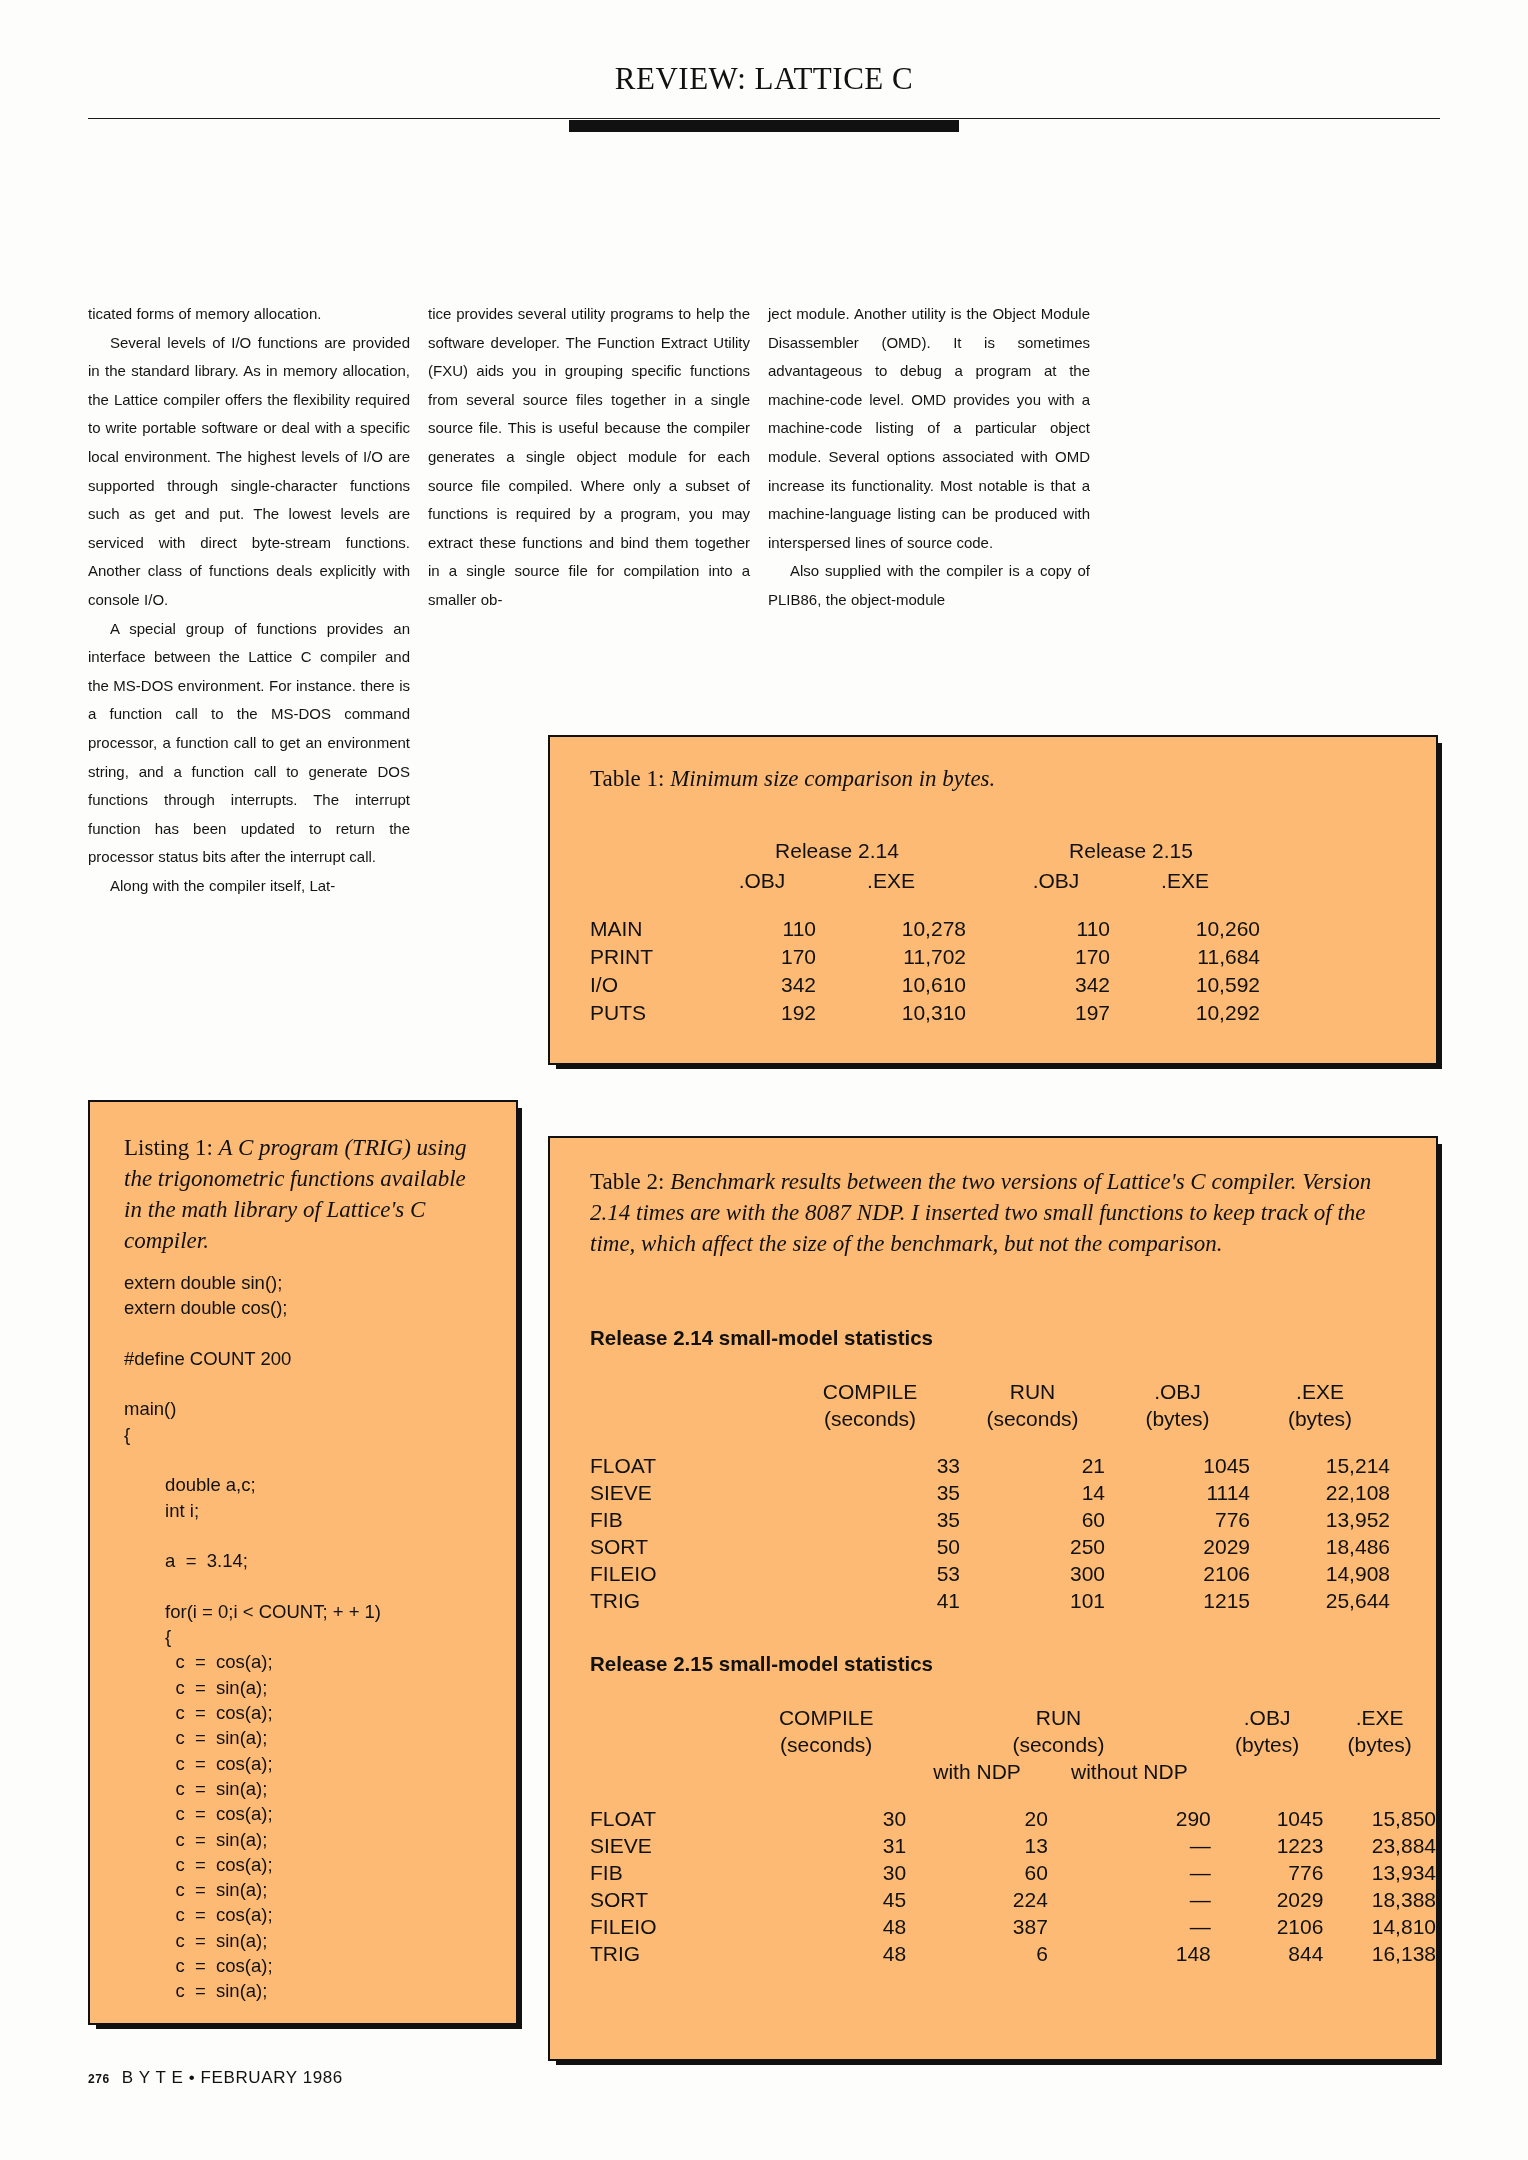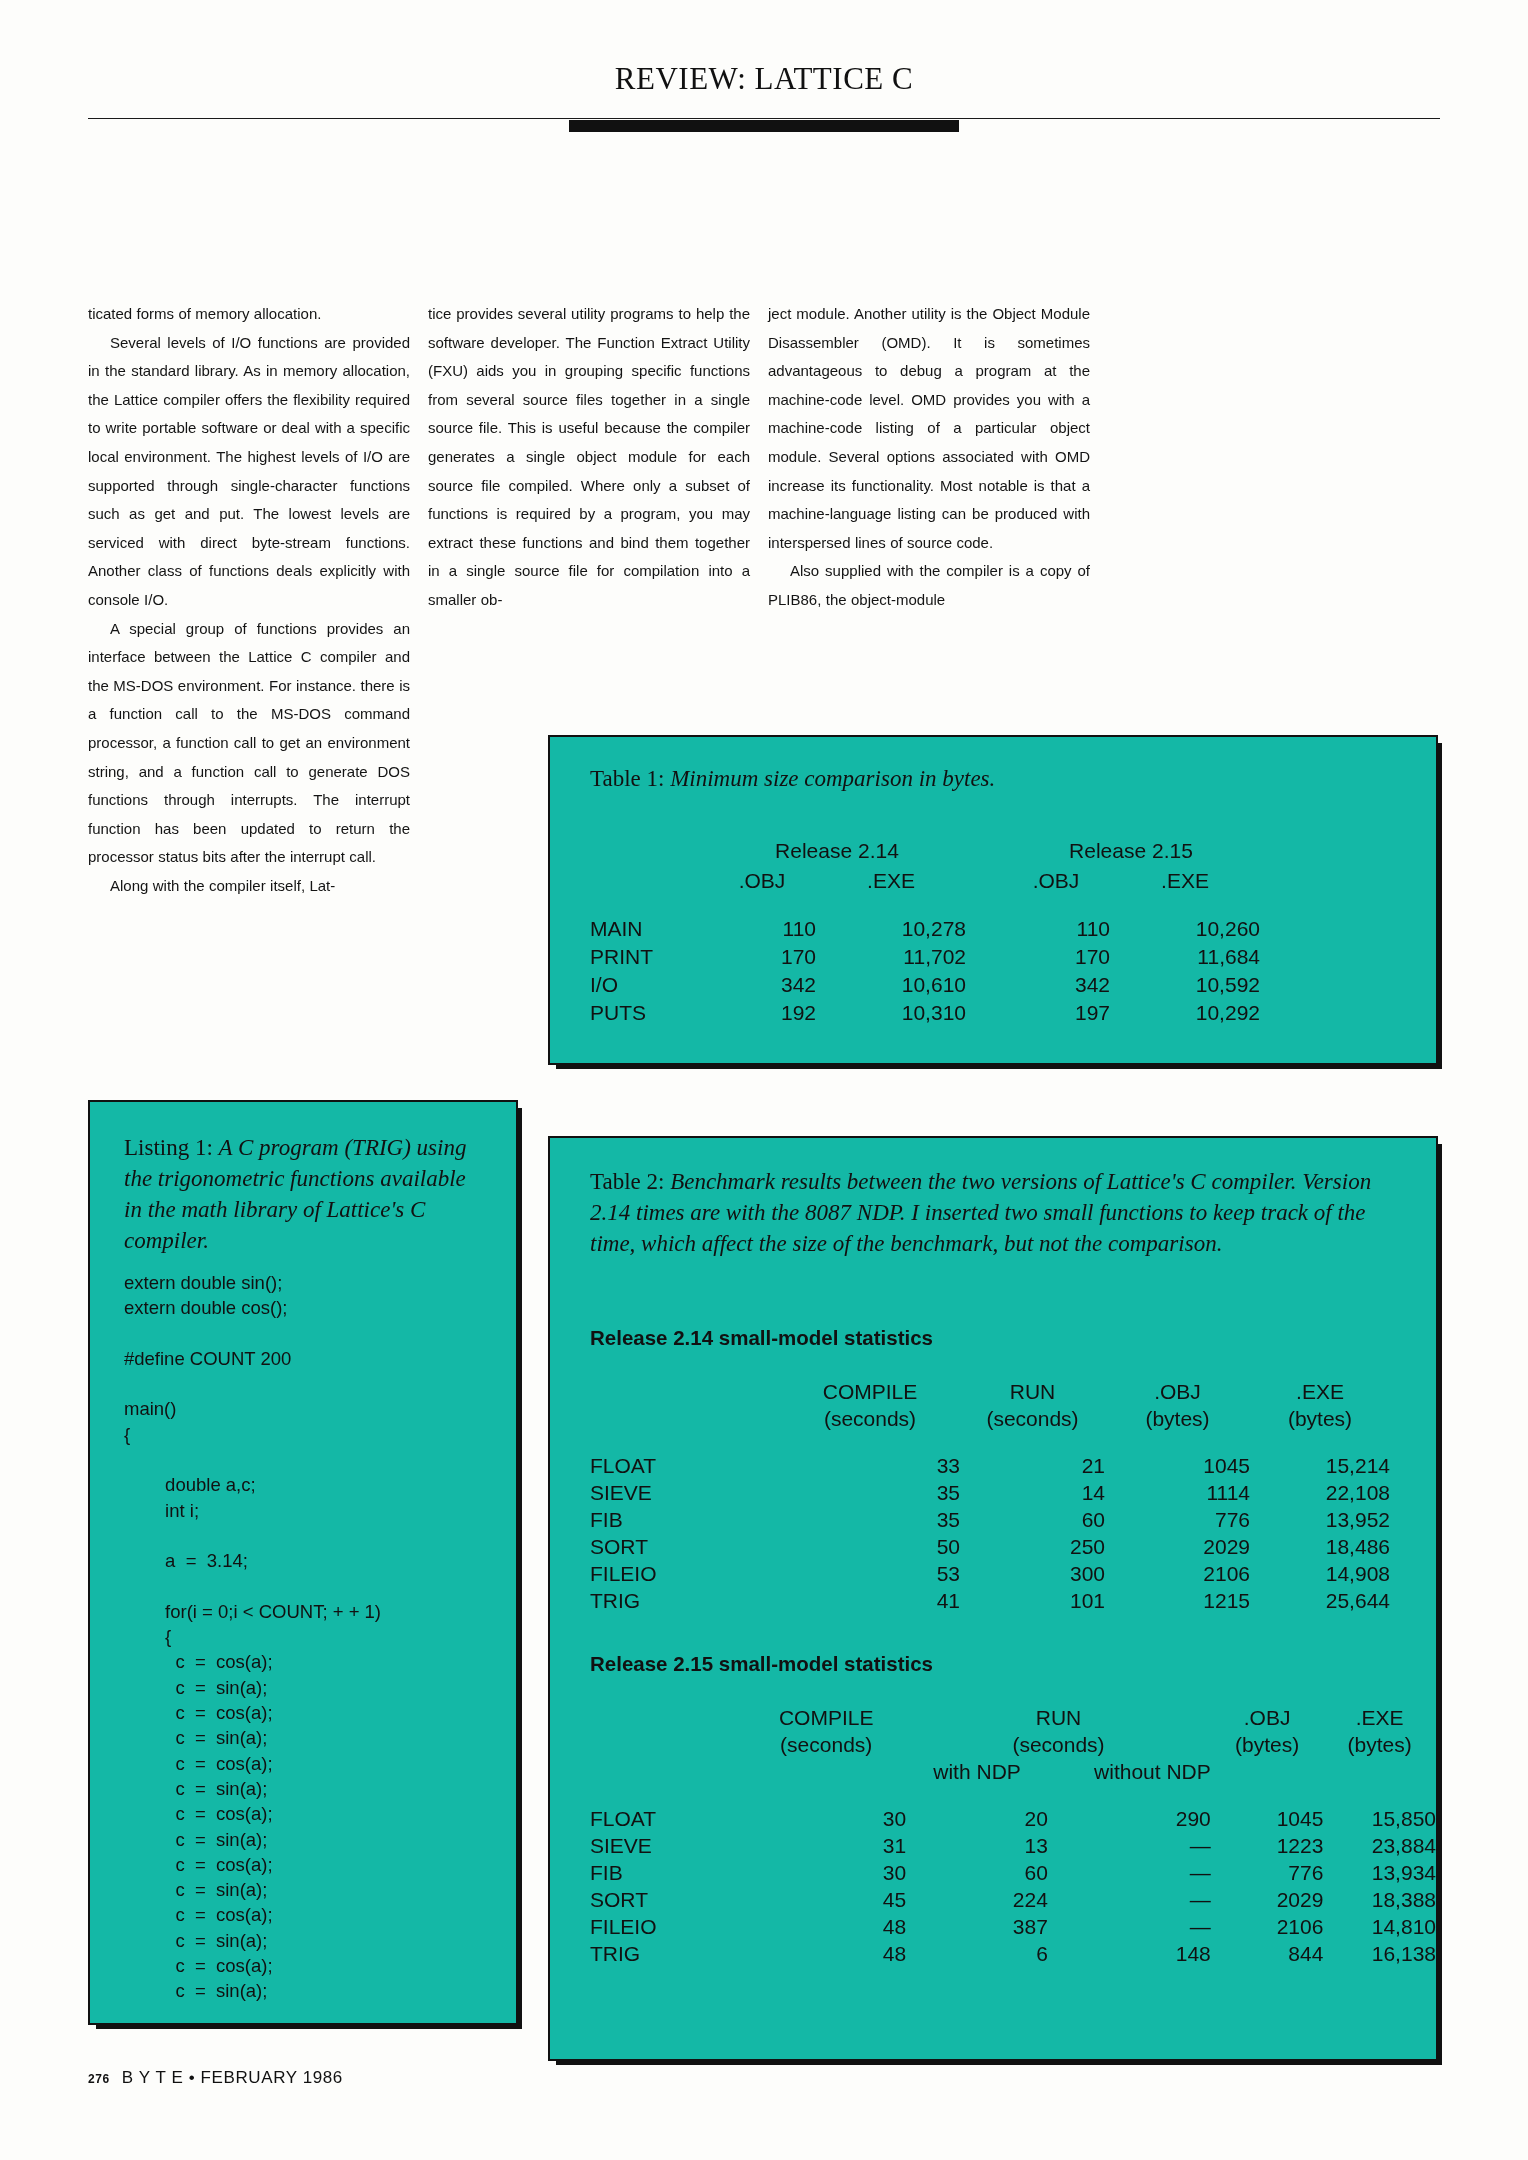--- a/index.html
+++ b/index.html
@@ -51,21 +51,21 @@
   .col p { margin:0; }
   .col p.ind { text-indent:22px; }
 
   #col1 { left:88px;  top:300px; width:322px; }
   #col2 { left:428px; top:300px; width:322px; }
   #col3 { left:768px; top:300px; width:322px; }
 
   
   .box {
     position:absolute;
-    background:#14b8a6;
+    background:#fdba74;
     border:2.5px solid #111;
   }
   .box::after {
     content:"";
     position:absolute;
     left:6px; top:6px;
     width:100%; height:100%;
     background:#111;
     z-index:-1;
   }
@@ -143,21 +143,21 @@
   #t2-table-a .c-1 { width:180px; }
   #t2-table-a .c-2 { width:145px; }
   #t2-table-a .c-3 { width:145px; }
   #t2-table-a .c-4 { width:140px; }
 
   #t2-table-b { position:absolute; left:40px; top:566px; }
   #t2-table-b td, #t2-table-b th { height:27px; line-height:27px; }
   #t2-table-b .c-name { width:170px; }
   #t2-table-b .c-1 { width:170px; }
   #t2-table-b .c-2 { width:150px; }
-  #t2-table-b .c-3 { width:170px;text-align:right; }
+  #t2-table-b .c-3 { width:170px; }
   #t2-table-b .c-4 { width:120px; }
   #t2-table-b .c-5 { width:120px; }
 
   .spacer-row td { height:20px !important; line-height:20px !important; }
 
   
   .footer {
     position:absolute; left:88px; bottom:72px;
     font-family:"Liberation Sans", sans-serif;
     font-size:17px;

